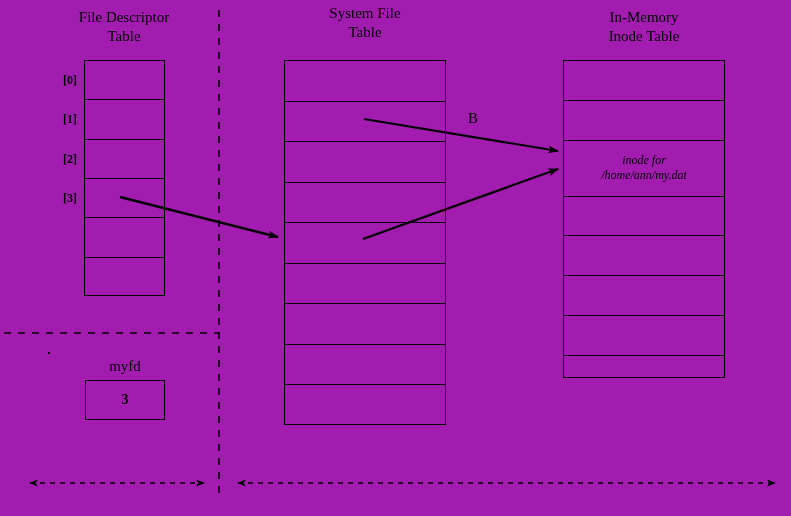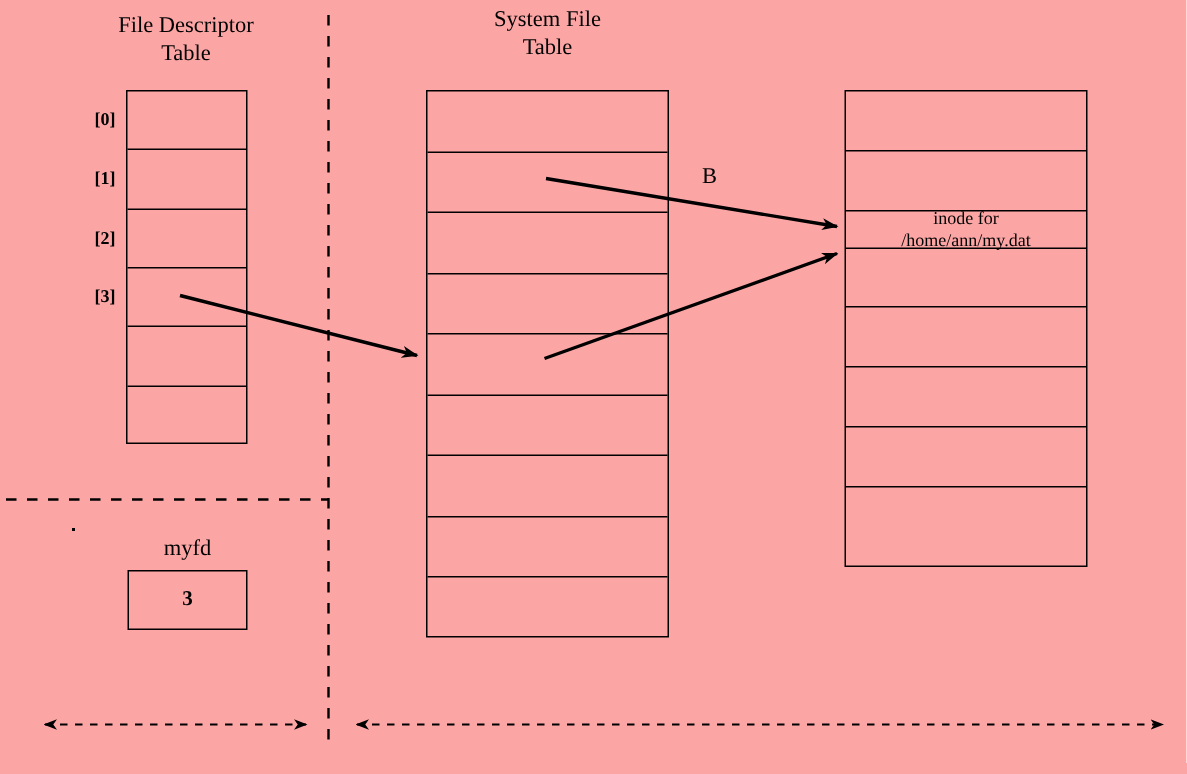--- a/index.html
+++ b/index.html
@@ -4,21 +4,21 @@
 <style>
   html, body {
     margin: 0;
     padding: 0;
     background: #ffffff;
   }
   #canvas {
     position: relative;
     width: 791px;
     height: 516px;
-    background: #fca5a5;
+    background: #a21caf;
     font-family: "Liberation Serif", "DejaVu Serif", serif;
     color: #000000;
     overflow: hidden;
   }
   .title {
     position: absolute;
     text-align: center;
     font-size: 15px;
     line-height: 19px;
     color: #000;
@@ -102,20 +102,22 @@
 <body>
 
 <div id="canvas">
 
   <div class="title" style="left:44px; top:8px; width:160px;">File Descriptor
 Table</div>
 
   <div class="title" style="left:285px; top:4px; width:160px;">System File
 Table</div>
 
+  <div class="title" style="left:563px; top:8px; width:162px;">In-Memory
+Inode Table</div>
 
   <div class="table-box" style="left:84px; top:60px; width:81px; height:236px;">
     <div class="cell" style="height:39.33px;">
       <span class="fd-label">[0]</span>
       <span class="cell-line"></span>
     </div>
     <div class="cell" style="height:39.33px;">
       <span class="fd-label">[1]</span>
       <span class="cell-line"></span>
     </div>
@@ -161,21 +163,21 @@
         <span class="cell-line"></span>
       </div>
     <div class="cell" style="height:40.55px;">
         <span class="cell-line"></span>
       </div>
   </div>
 
   <div class="table-box" style="left:563px; top:60px; width:162px; height:318px;">
     <div class="cell" style="height:39.75px;"></div>
     <div class="cell" style="height:39.75px;"></div>
-    <div class="cell" style="height:25px;">
+    <div class="cell" style="height:56px;font-style:italic;">
       <span class="cell-line">inode for</span>
       <span class="cell-line">/home/ann/my.dat</span>
     </div>
     <div class="cell" style="height:39.75px;"></div>
     <div class="cell" style="height:39.75px;"></div>
     <div class="cell" style="height:39.75px;"></div>
     <div class="cell" style="height:39.75px;"></div>
     <div class="cell" style="height:39.75px;"></div>
   </div>
 

